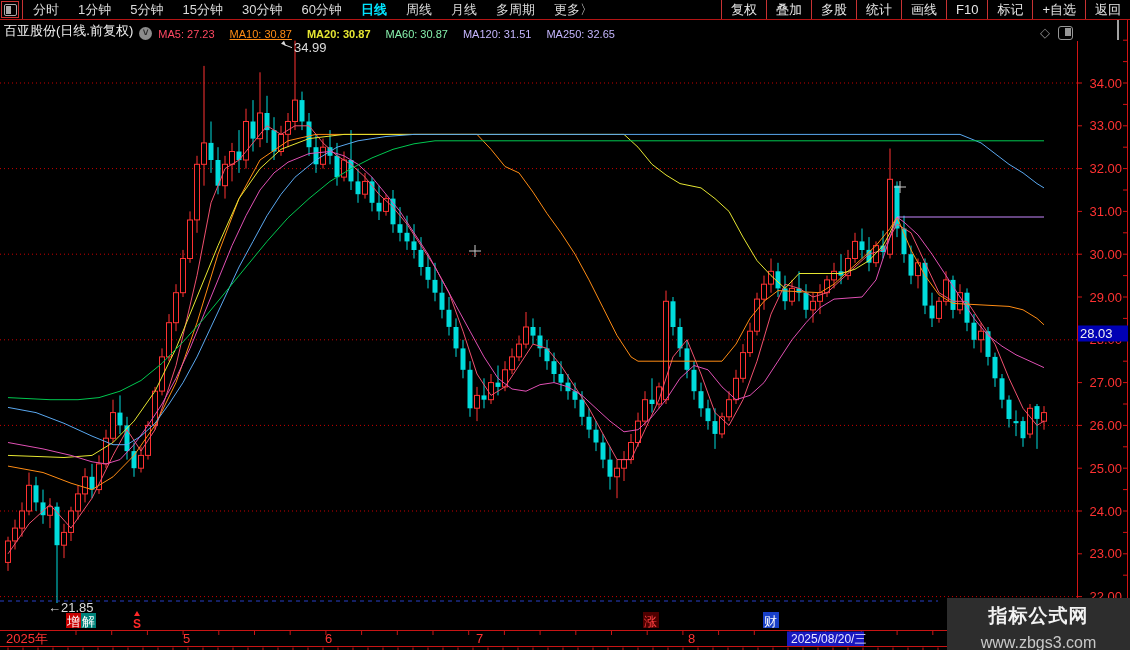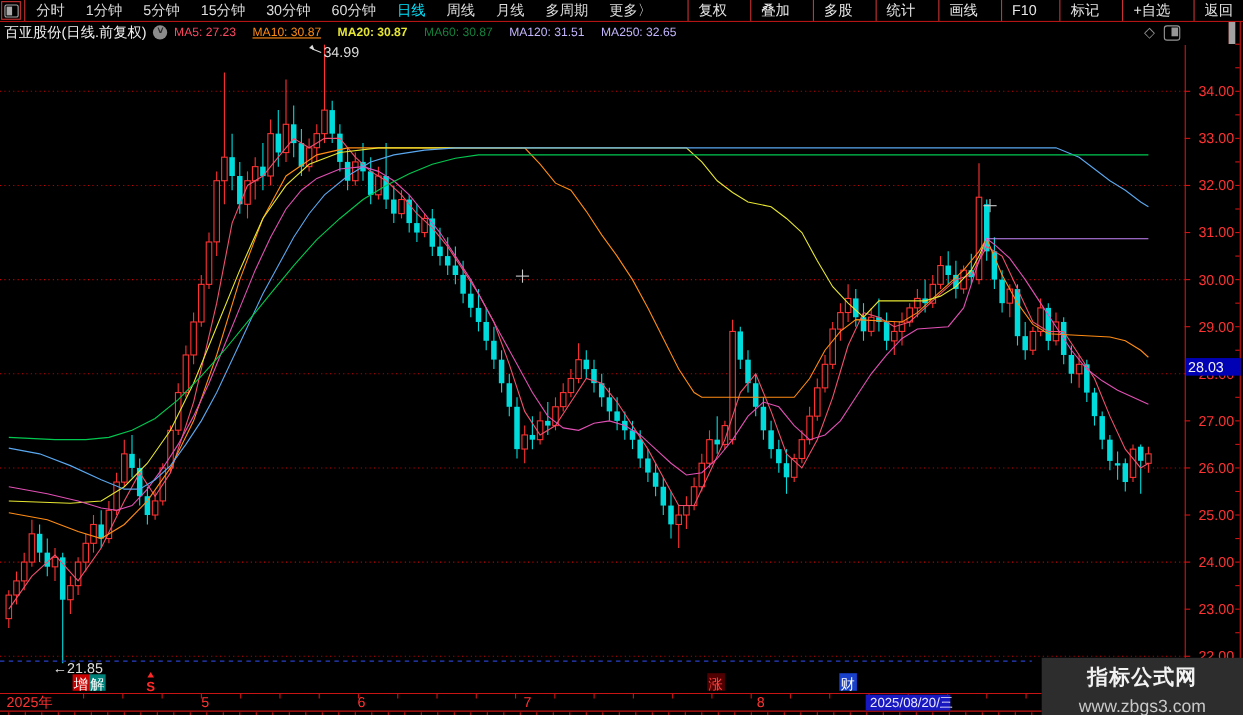--- a/index.html
+++ b/index.html
@@ -8,27 +8,27 @@
   
   .toolbar{position:absolute;top:0;left:0;width:1130px;height:19px;background:#000;
            border-bottom:1px solid #b41414;display:flex;align-items:center;z-index:6;}
   .tb-iconbox{width:16px;height:15px;border:1px solid #c83232;margin:1px 0 1px 1px;
               display:flex;align-items:center;justify-content:center;}
   .half-sq{width:11px;height:10px;border:1px solid #aaa;border-radius:2px;position:relative;}
   .half-sq::after{content:"";position:absolute;left:1px;top:1px;width:5px;height:8px;background:#aaa;}
   .tb-sep{width:1px;height:19px;background:#c83232;margin-left:3px;}
   .tb-left{display:flex;margin-left:10px;}
   .tb-left .tbi{color:#dcdcdc;font-size:13px;margin-right:19px;white-space:nowrap;cursor:default;}
-  .tb-left .tbi.active{color:#00e5ff;}
-  .tb-right{margin-left:auto;display:flex;height:19px;align-items:flex-start;gap:12px;}
+  .tb-left .tbi.active{color:#00e5ff;font-weight:bold;}
+  .tb-right{margin-left:auto;display:flex;height:19px;align-items:flex-start;}
   .tb-right .tbi{color:#e6e6e6;font-size:13px;padding:0 9px;border-left:1px solid #c83232;
                  height:19px;line-height:19px;white-space:nowrap;cursor:default;}
   
   .title-row{position:absolute;top:19px;left:0;width:1117px;height:21px;display:flex;
-             align-items:center;z-index:5;border-right:6px solid #a3a3a3;}
+             align-items:flex-end;z-index:5;border-right:2px solid #a3a3a3;}
   .chart-title{color:#f0f0f0;font-size:13px;margin-left:4px;white-space:nowrap;}
   .chev-circle{width:13px;height:13px;border-radius:50%;background:#8c8c8c;color:#2a2a2a;
                font-size:10px;line-height:12px;text-align:center;margin:0 6px 0 6px;font-weight:bold;}
   .ma-wrap{display:flex;}
   .ma-wrap span{font-size:11px;margin-right:15px;white-space:nowrap;}
   .tr-icons{margin-left:auto;margin-right:44px;display:flex;align-items:center;}
   .diamond{color:#909090;font-size:13px;margin-right:8px;}
   .panel-ic{width:13px;height:12px;border:1px solid #969696;border-radius:3px;position:relative;}
   .panel-ic::after{content:"";position:absolute;right:1px;top:1px;width:6px;height:8px;background:#969696;}
   
@@ -73,21 +73,21 @@
     </div>
 </div>
 
 <div class="title-row">
   <span class="chart-title">百亚股份(日线.前复权)</span>
   <span class="chev-circle">˅</span>
   <span class="ma-wrap" id="ma-labels">
       <span style="color: rgb(255, 72, 98);">MA5: 27.23</span>
       <span style="color: rgb(255, 140, 20); text-decoration: underline;">MA10: 30.87</span>
       <span style="color: rgb(230, 230, 50); font-weight: bold;">MA20: 30.87</span>
-      <span style="color: #15803d;">MA60: 30.87</span>
+      <span style="color: #86efac;">MA60: 30.87</span>
       <span style="color: #c4b5fd;">MA120: 31.51</span>
       <span style="color: #c4b5fd;">MA250: 32.65</span>
     </span>
   <span class="tr-icons">
     <span class="diamond">◇</span>
     <span class="panel-ic"></span>
   </span>
 </div>
 
 <svg id="chart" width="1130" height="650">

